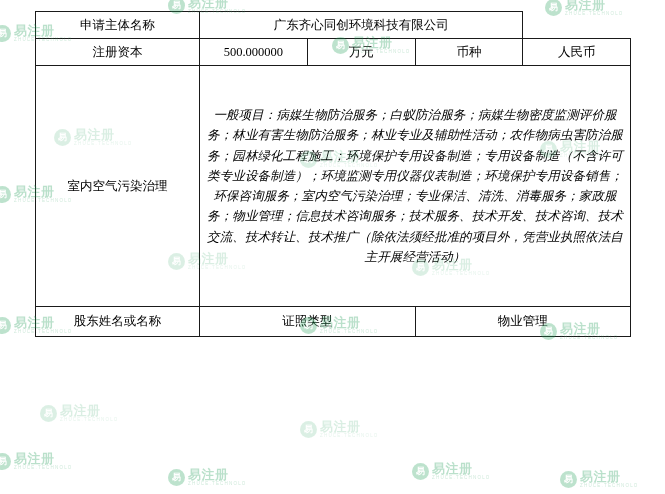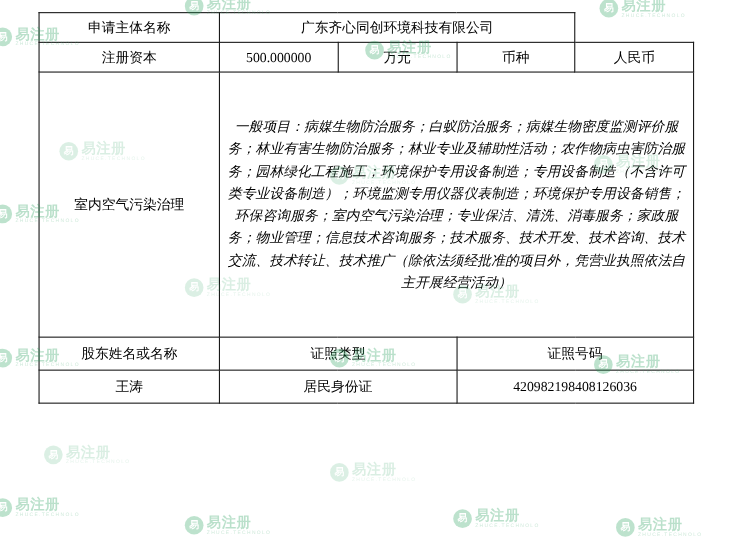--- a/index.html
+++ b/index.html
@@ -262,22 +262,17 @@
       <td class="cur-lbl">币种</td>
       <td>人民币</td>
     </tr>
     <tr>
       <td class="lbl" style="height:234px;">室内空气污染治理</td>
       <td colspan="4" class="scope-cell">一般项目：病媒生物防治服务；白蚁防治服务；病媒生物密度监测评价服务；林业有害生物防治服务；林业专业及辅助性活动；农作物病虫害防治服务；园林绿化工程施工；环境保护专用设备制造；专用设备制造（不含许可类专业设备制造）；环境监测专用仪器仪表制造；环境保护专用设备销售；环保咨询服务；室内空气污染治理；专业保洁、清洗、消毒服务；家政服务；物业管理；信息技术咨询服务；技术服务、技术开发、技术咨询、技术交流、技术转让、技术推广（除依法须经批准的项目外，凭营业执照依法自主开展经营活动）</td>
     </tr>
     <tr class="h-34 cap-row">
       <td class="lbl">股东姓名或名称</td>
       <td colspan="2">证照类型</td>
-      <td colspan="2">证照号码</td>
-    </tr>
-    <tr class="h-34">
-      <td class="lbl">王涛</td>
-      <td colspan="2">居民身份证</td>
-      <td colspan="2" class="nowrap">420982198408126036</td>
+      <td colspan="2">物业管理</td>
     </tr>
   </tbody>
     </table>
 </div>
 
 </body></html>

